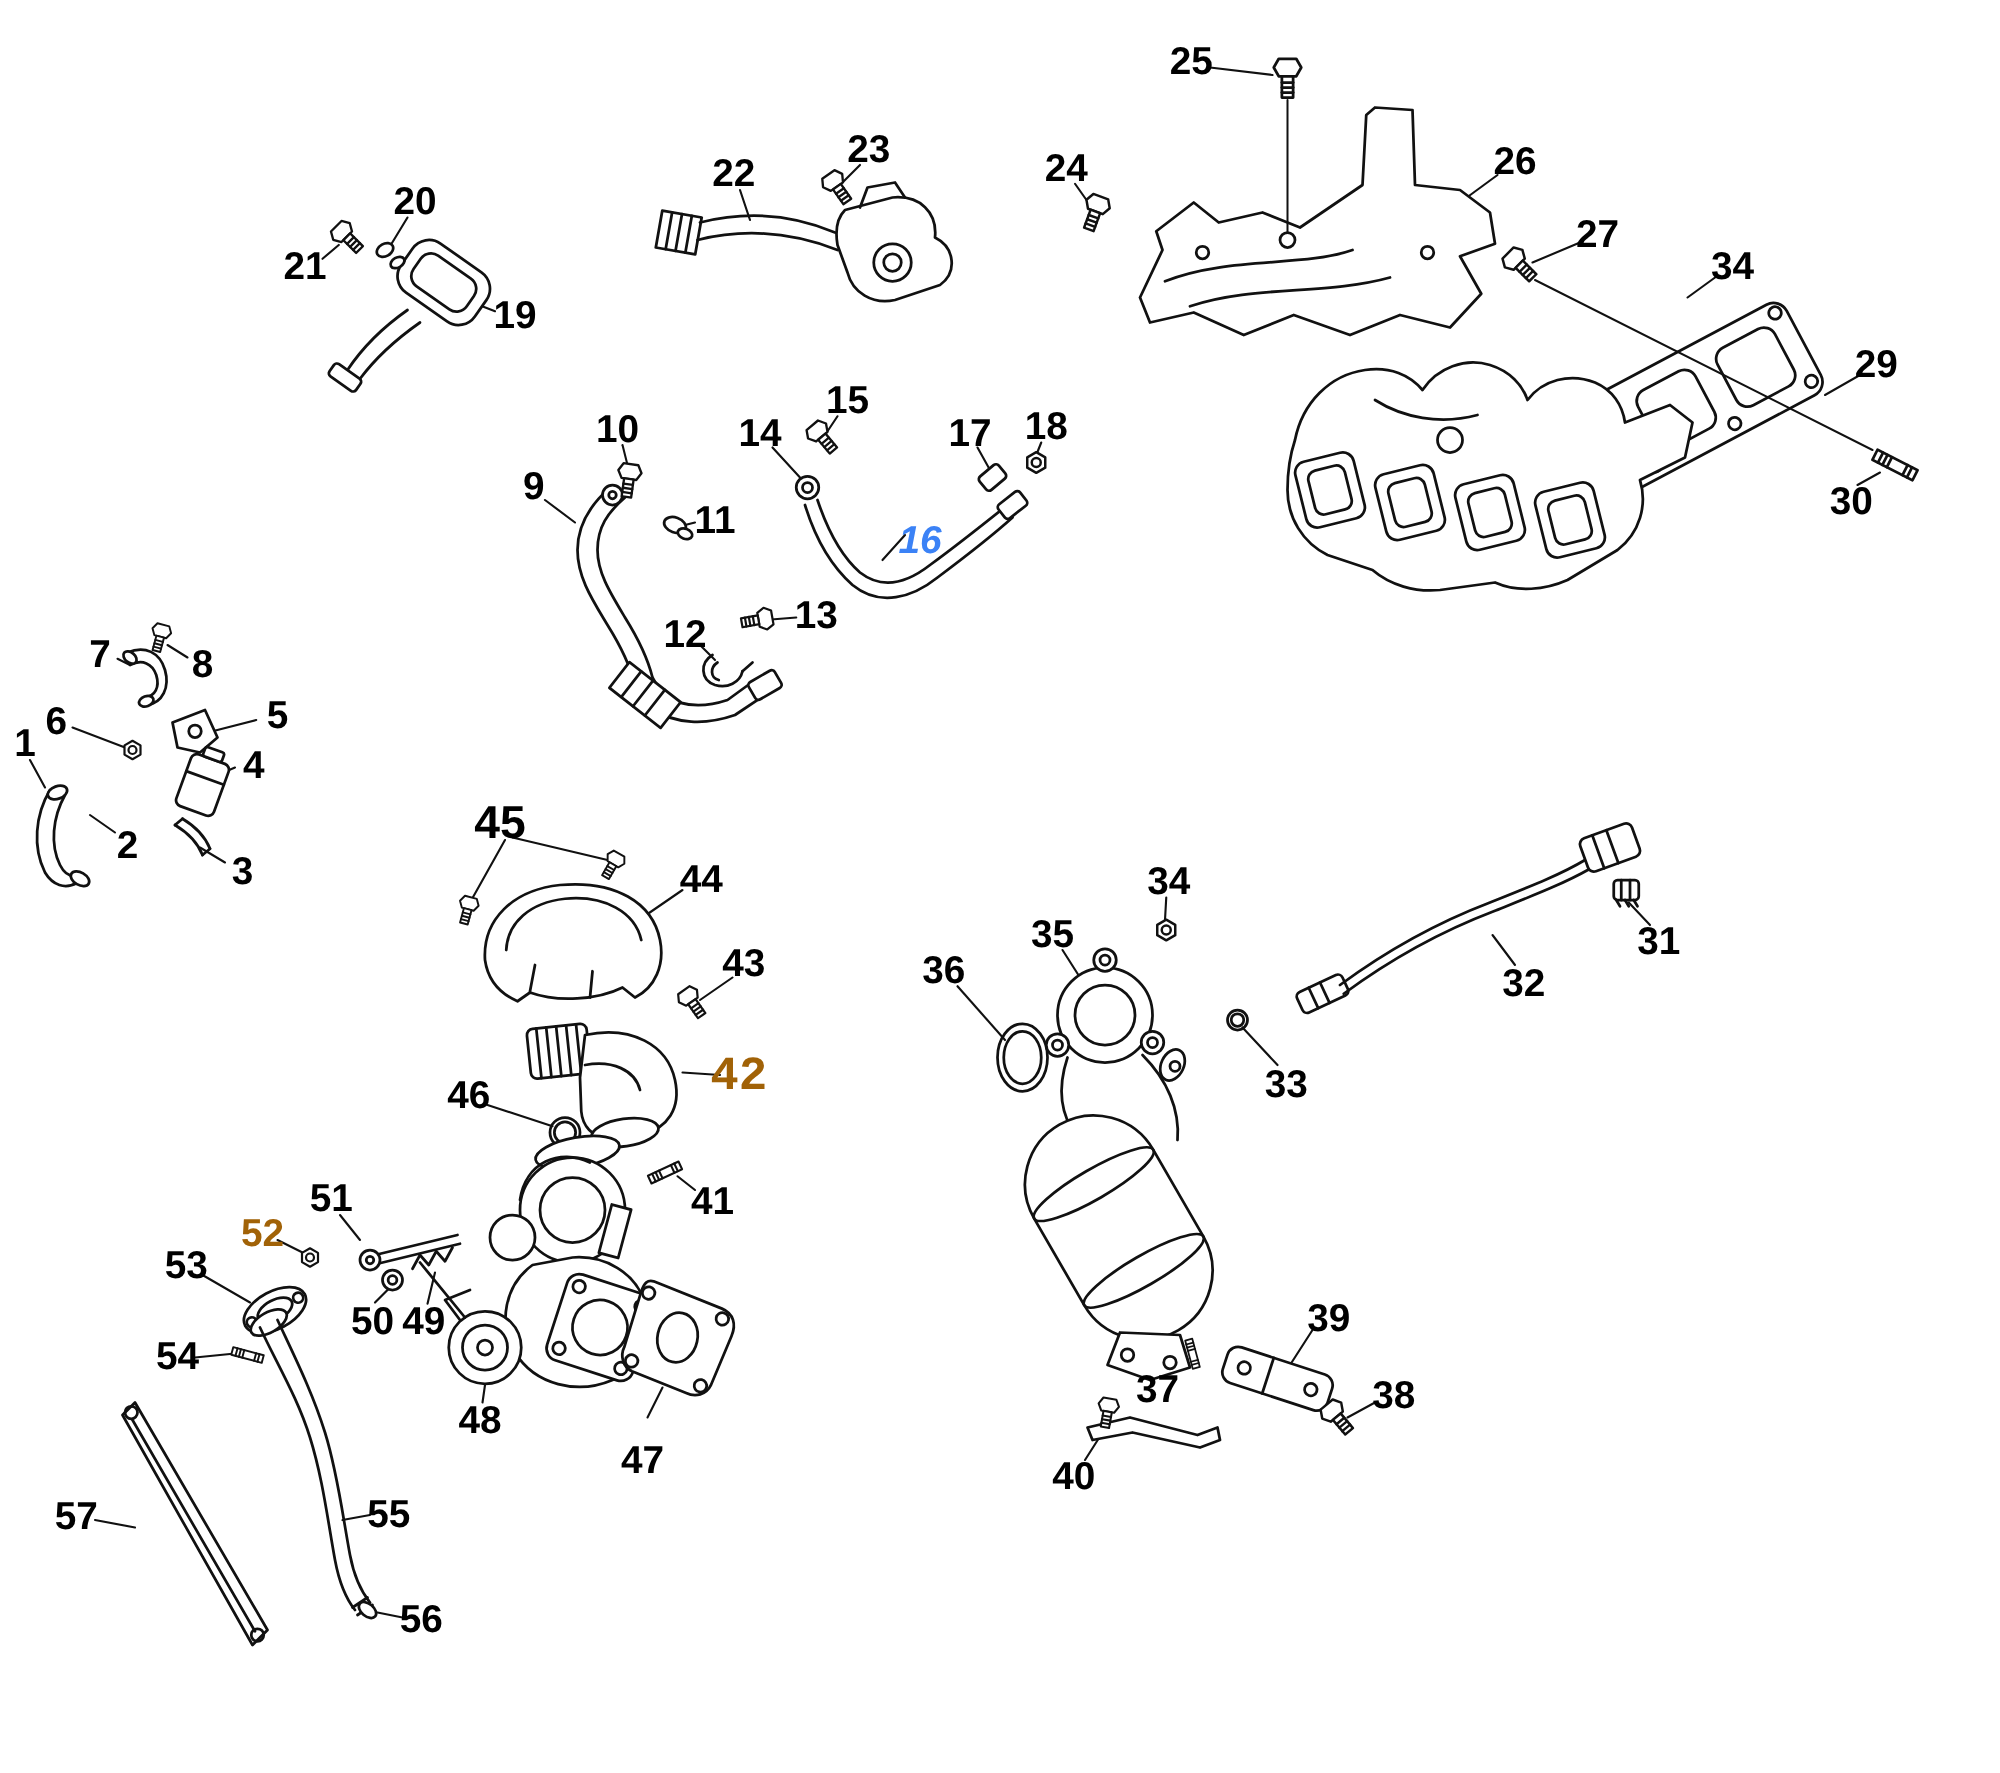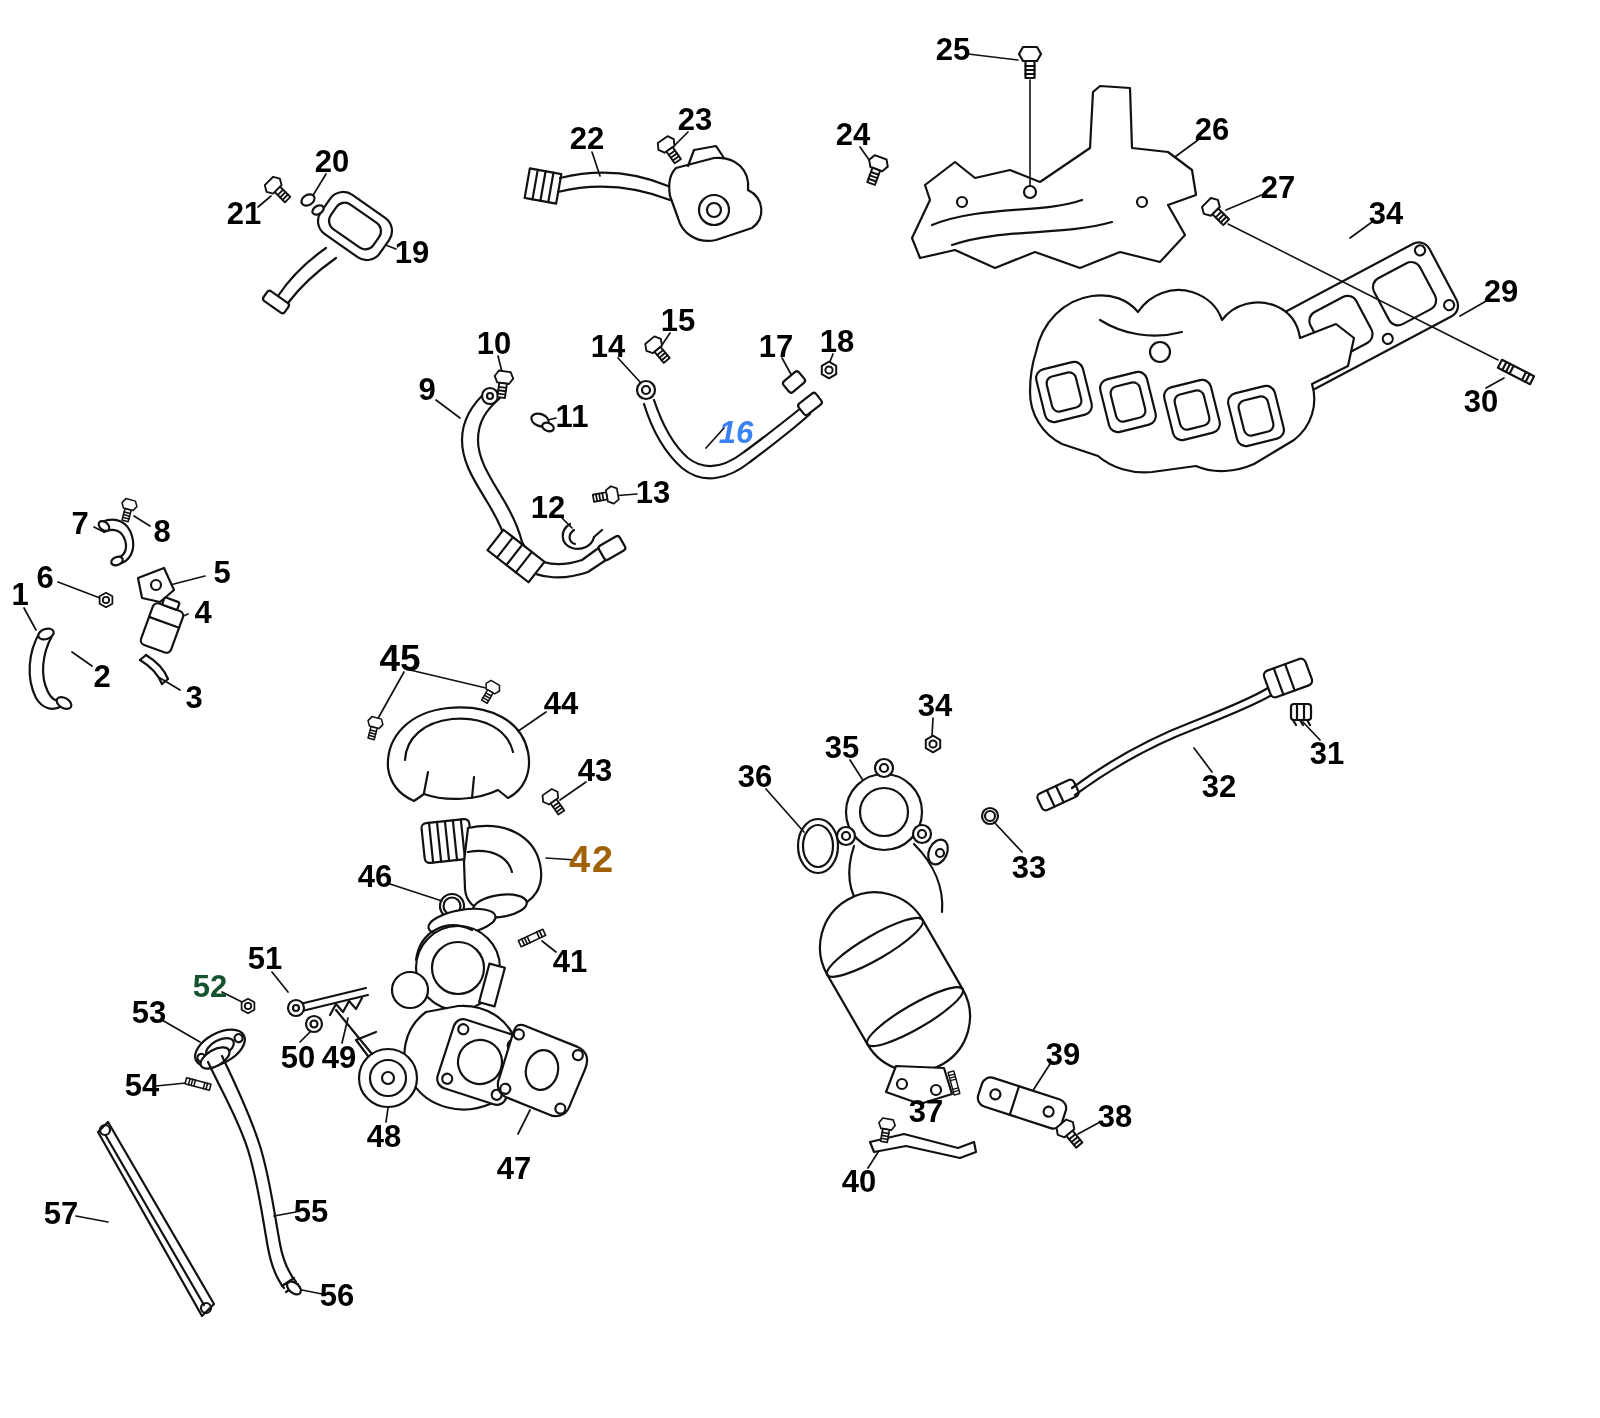--- a/index.html
+++ b/index.html
@@ -551,21 +551,21 @@
       <div class="callout" style="left: 591px; top: 862px; color: #a16207; font-size: 38px; font-family: Liberation Mono, monospace;">42</div>
       <div class="callout" style="left: 595px; top: 770px; color: rgb(0, 0, 0); font-size: 31px;">43</div>
       <div class="callout" style="left: 561px; top: 703px; color: rgb(0, 0, 0); font-size: 31px;">44</div>
       <div class="callout" style="left: 400px; top: 658px; color: rgb(0, 0, 0); font-size: 37px;">45</div>
       <div class="callout" style="left: 375px; top: 876px; color: rgb(0, 0, 0); font-size: 31px;">46</div>
       <div class="callout" style="left: 514px; top: 1168px; color: rgb(0, 0, 0); font-size: 31px;">47</div>
       <div class="callout" style="left: 384px; top: 1136px; color: rgb(0, 0, 0); font-size: 31px;">48</div>
       <div class="callout" style="left: 339px; top: 1057px; color: rgb(0, 0, 0); font-size: 31px;">49</div>
       <div class="callout" style="left: 298px; top: 1057px; color: rgb(0, 0, 0); font-size: 31px;">50</div>
       <div class="callout" style="left: 265px; top: 958px; color: rgb(0, 0, 0); font-size: 31px;">51</div>
-      <div class="callout" style="left: 210px; top: 986px; color: #14532d; font-size: 31px;">52</div>
+      <div class="callout" style="left: 210px; top: 986px; color: #a16207; font-size: 31px;">52</div>
       <div class="callout" style="left: 149px; top: 1012px; color: rgb(0, 0, 0); font-size: 31px;">53</div>
       <div class="callout" style="left: 142px; top: 1085px; color: rgb(0, 0, 0); font-size: 31px; text-align: right;">54</div>
       <div class="callout" style="left: 311px; top: 1211px; color: rgb(0, 0, 0); font-size: 31px;">55</div>
       <div class="callout" style="left: 337px; top: 1295px; color: rgb(0, 0, 0); font-size: 31px;">56</div>
       <div class="callout" style="left: 61px; top: 1213px; color: rgb(0, 0, 0); font-size: 31px;">57</div>
     </div>
 
 </div>
 
 </body></html>

